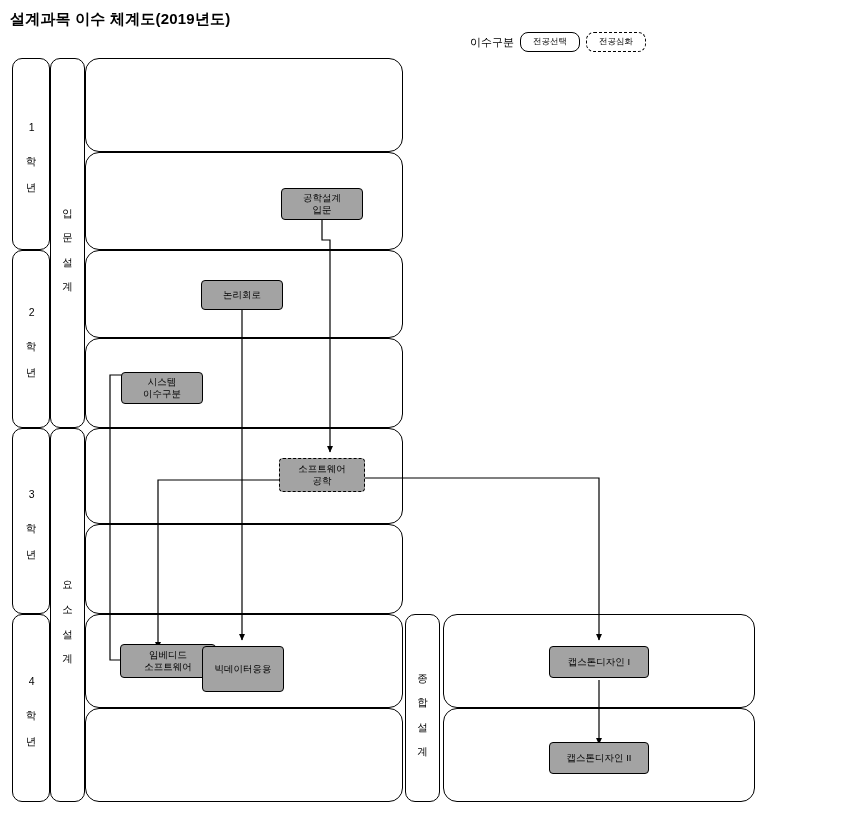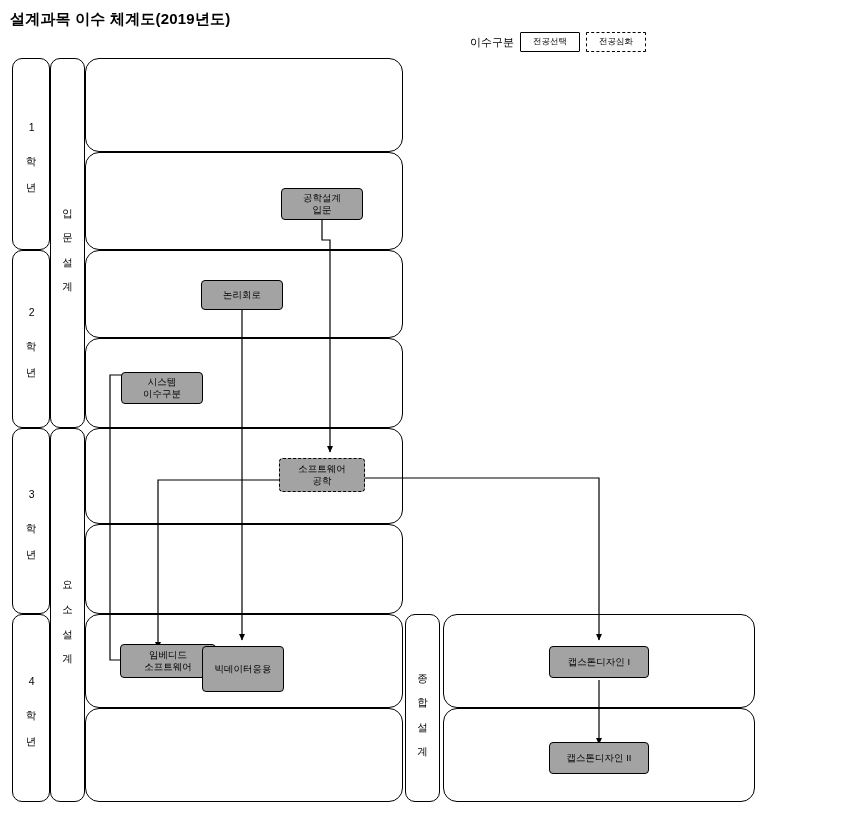--- a/index.html
+++ b/index.html
@@ -45,21 +45,21 @@
   #legend .legend-label {
     font-size: 11px;
     white-space: nowrap;
   }
   .legend-chip {
     font-size: 8.5px;
     text-align: center;
     line-height: 16px;
     height: 18px;
     width: 58px;
-    border-radius: 1px;
+    border-radius: 8px;
     background: #fff;
   }
   .legend-chip.solid { border: 1.2px solid #000; }
   .legend-chip.dashed { border: 1.2px dashed #000; }
 
   
   .rail {
     border: 1.2px solid #000;
     border-radius: 10px;
     background: #fff;

